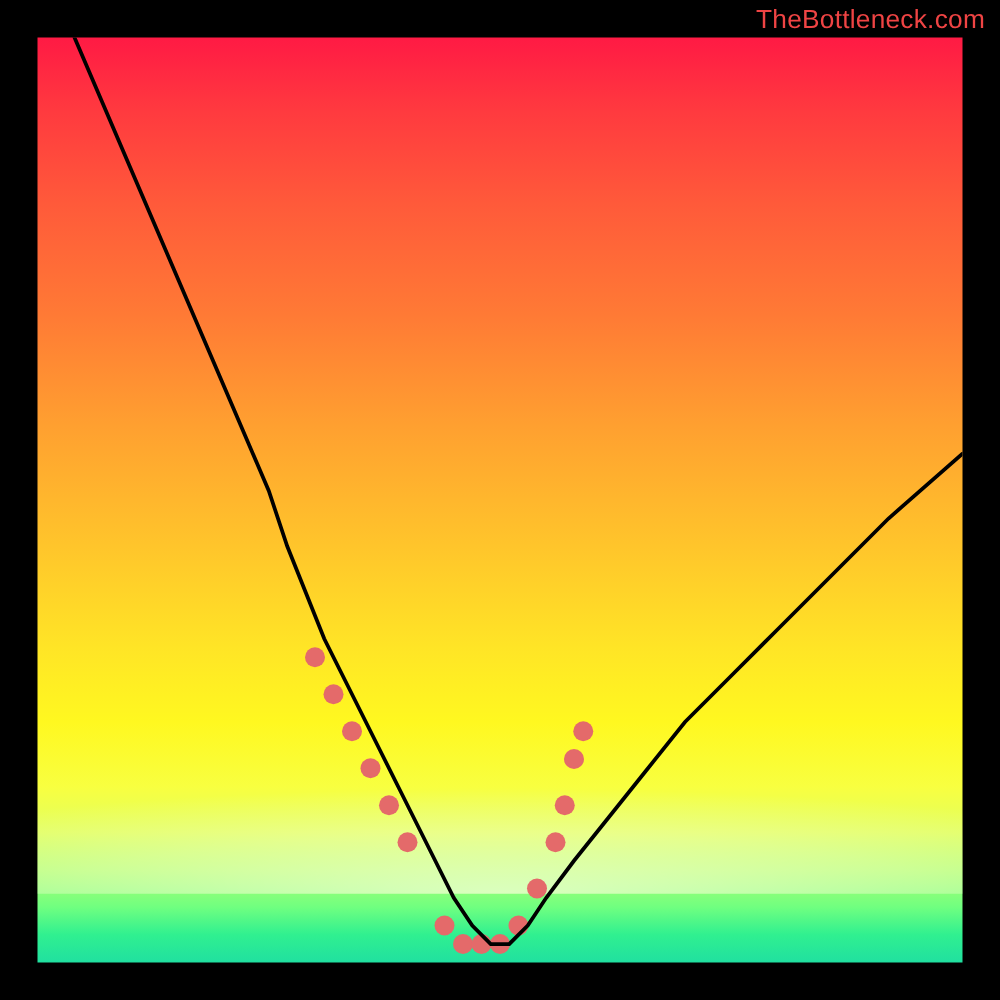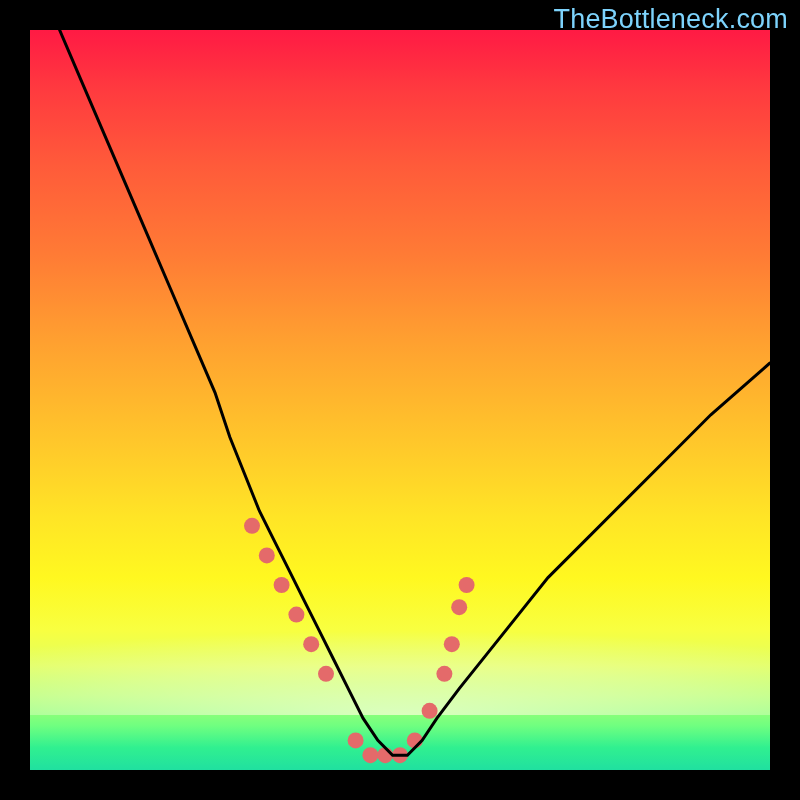--- a/index.html
+++ b/index.html
@@ -53,22 +53,22 @@
     background: radial-gradient(ellipse 120% 100% at 50% 100%,
       rgba(255,255,220,0.70) 0%,
       rgba(255,255,220,0.35) 40%,
       rgba(255,255,220,0.0) 70%);
     pointer-events: none;
   }
   .watermark {
     position: absolute;
     top: 4px;
     right: 12px;
-    color: #7dd3fc;
-    font-size: 27px;
+    color: #ef4444;
+    font-size: 21px;
     letter-spacing: 0.2px;
     font-weight: 400;
     user-select: none;
   }
   svg.curve {
     position: absolute;
     top: 0;
     left: 0;
     width: 740px;
     height: 740px;

